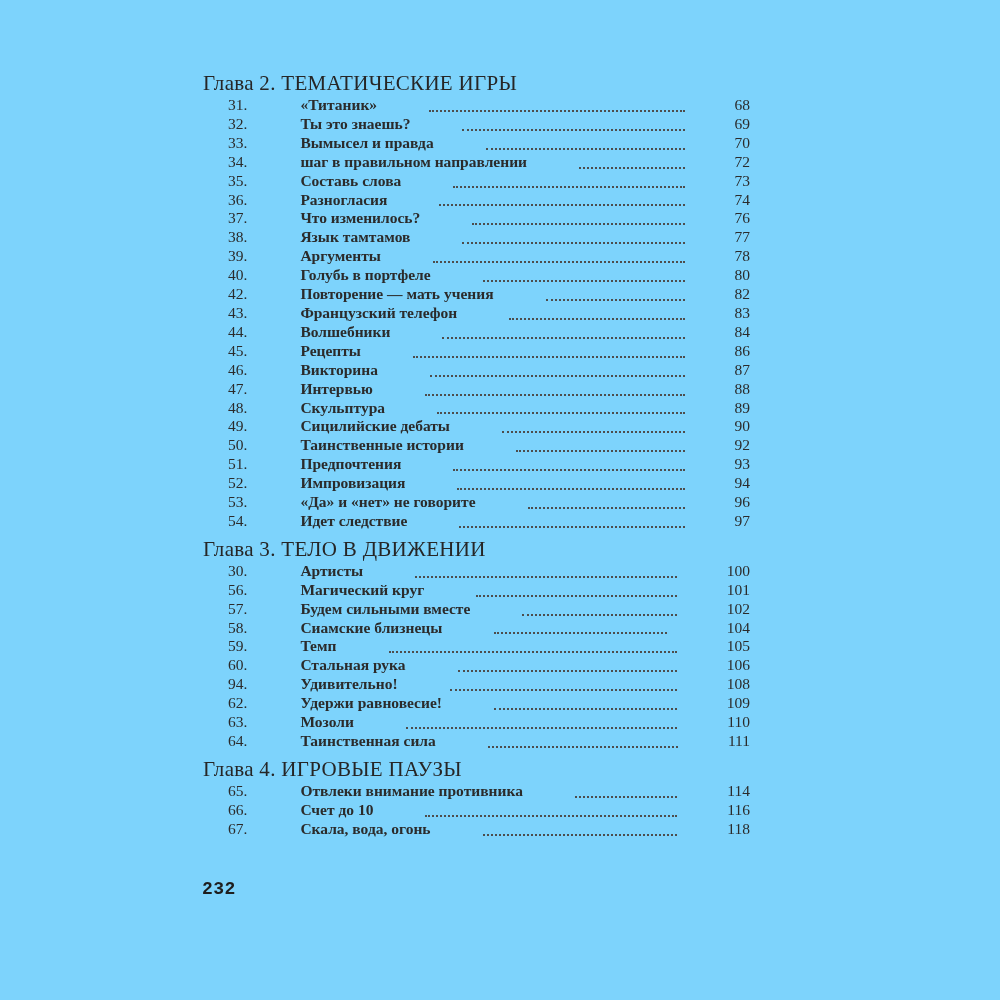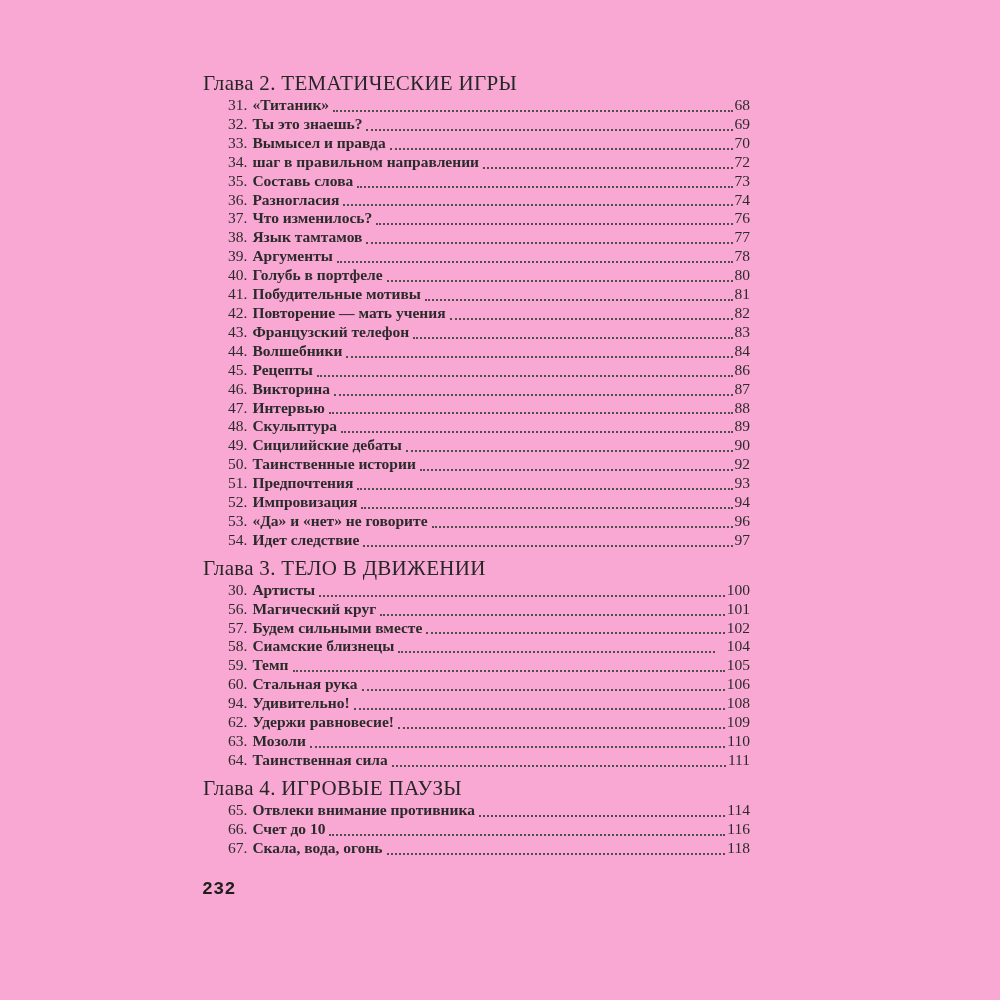--- a/index.html
+++ b/index.html
@@ -4,21 +4,21 @@
 <style>
   html, body {
     margin: 0;
     padding: 0;
     background: #ffffff;
   }
   .scan-page {
     position: relative;
     width: 1000px;
     height: 1000px;
-    background: #f9a8d4;
+    background: #7dd3fc;
     overflow: hidden;
     font-family: "Liberation Serif", serif;
     color: #2b2b2b;
   }
   .toc {
     position: absolute;
     left: 203px;
     top: 70px;
     width: 547px;
   }
@@ -31,20 +31,21 @@
     color: #262626;
     white-space: nowrap;
   }
   .toc-row {
     display: flex;
     align-items: flex-end;
     font-size: 15.5px;
     line-height: 18.9px;
     padding-left: 25px;
     white-space: nowrap;
+    gap: 48px;
   }
   .toc-num {
     margin-right: 5px;
   }
   .toc-title {
     white-space: nowrap;
     font-weight: bold;
   }
   .leader {
     flex: 1 1 auto;
@@ -130,26 +131,20 @@
           <span class="leader"></span>
           <span class="toc-page">78</span>
         </div>
         <div class="toc-row">
           <span class="toc-num">40.</span>
           <span class="toc-title">Голубь в портфеле</span>
           <span class="leader"></span>
           <span class="toc-page">80</span>
         </div>
         <div class="toc-row">
-          <span class="toc-num">41.</span>
-          <span class="toc-title">Побудительные мотивы</span>
-          <span class="leader"></span>
-          <span class="toc-page">81</span>
-        </div>
-        <div class="toc-row">
           <span class="toc-num">42.</span>
           <span class="toc-title">Повторение — мать учения</span>
           <span class="leader"></span>
           <span class="toc-page">82</span>
         </div>
         <div class="toc-row">
           <span class="toc-num">43.</span>
           <span class="toc-title">Французский телефон</span>
           <span class="leader"></span>
           <span class="toc-page">83</span>

